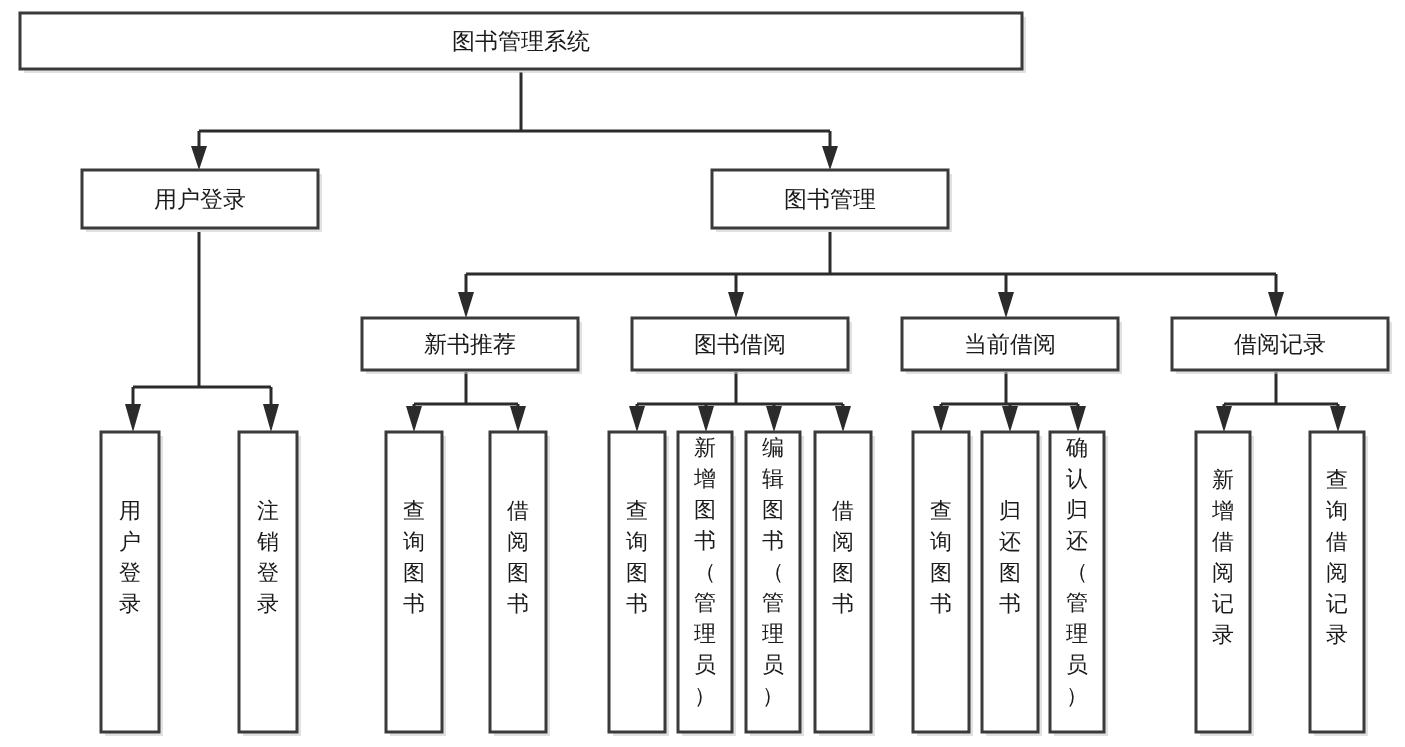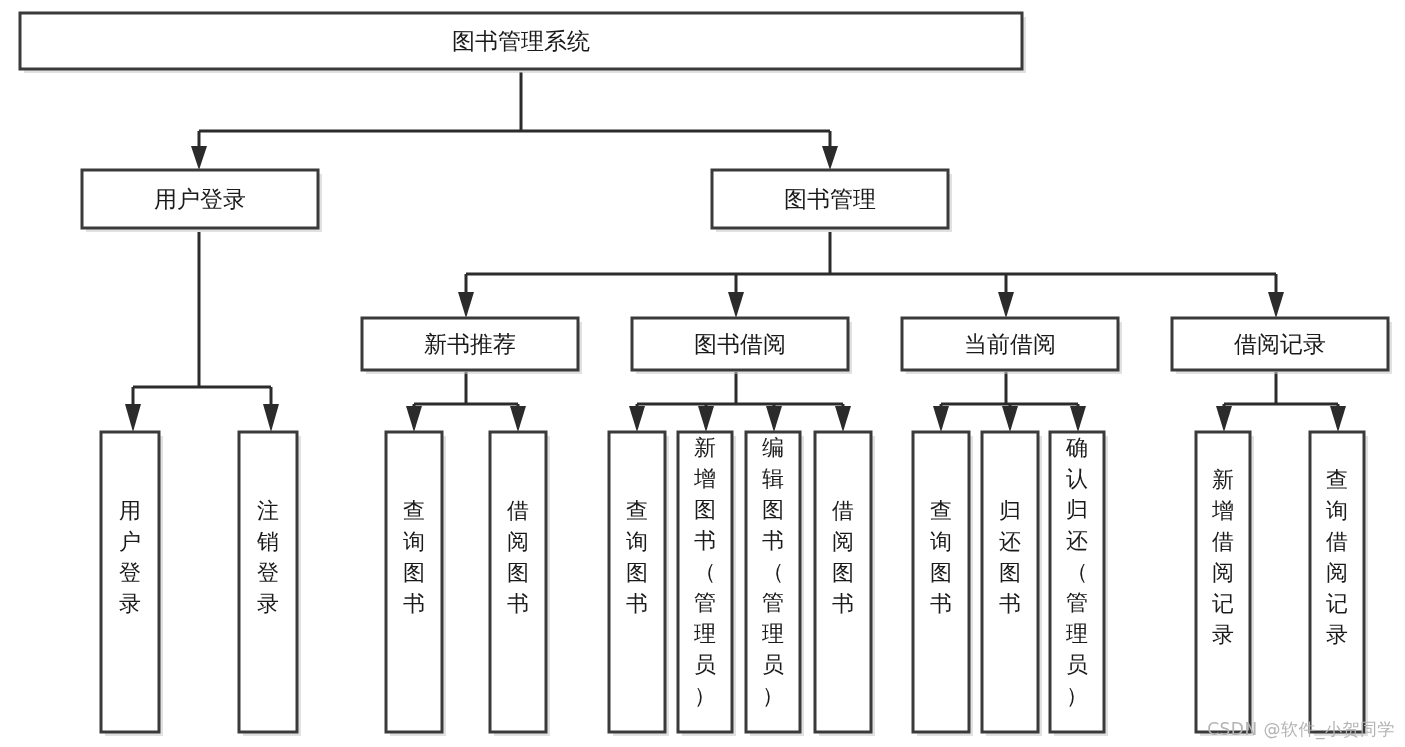--- a/index.html
+++ b/index.html
@@ -255,14 +255,13 @@
     </g>
 
     <g>
       <rect class="node-shadow" x="1314" y="436" width="54" height="300"></rect>
       <rect class="node-box" x="1310" y="432" width="54" height="300"></rect>
       <text class="node-label-v" x="1337" y="487"><tspan x="1337" y="487">查</tspan><tspan x="1337" y="518">询</tspan><tspan x="1337" y="549">借</tspan><tspan x="1337" y="580">阅</tspan><tspan x="1337" y="611">记</tspan><tspan x="1337" y="642">录</tspan></text>
     </g>
 
   </svg>
 
-  <div class="watermark">CSDN @软件_小贺同学</div>
 </div>
 
 </body></html>

